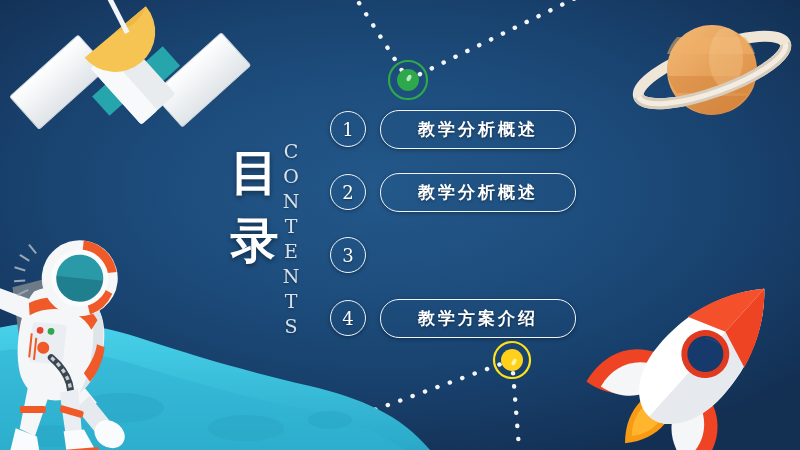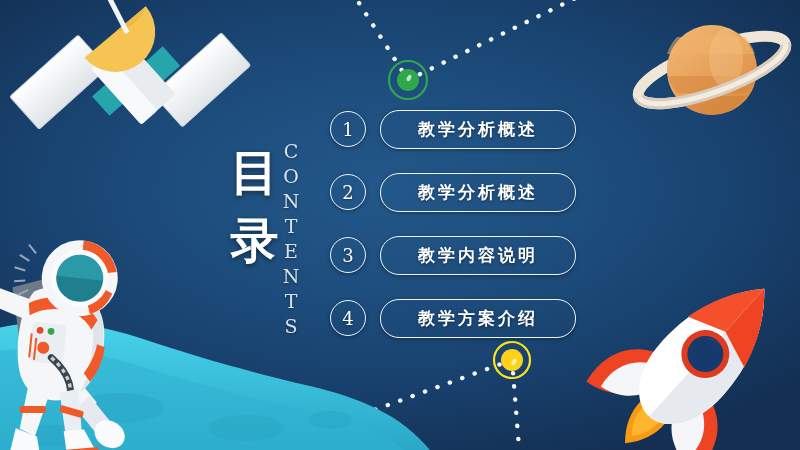--- a/index.html
+++ b/index.html
@@ -291,23 +291,20 @@
 
       <div class="item">
         <div class="num">2</div>
         <div class="pill">
           <span>教学分析概述</span>
         </div>
       </div>
 
       <div class="item">
         <div class="num">3</div>
-        <div class="pill">
-          <span>教学内容说明</span>
-        </div>
       </div>
 
       <div class="item">
         <div class="num">4</div>
         <div class="pill">
           <span>教学方案介绍</span>
         </div>
       </div>
 
     </div>

